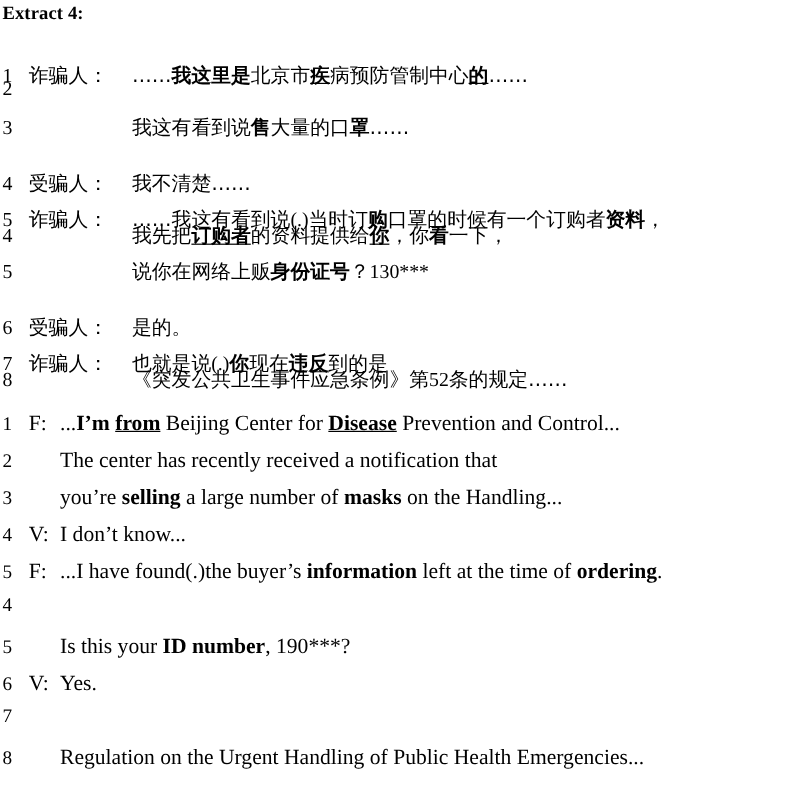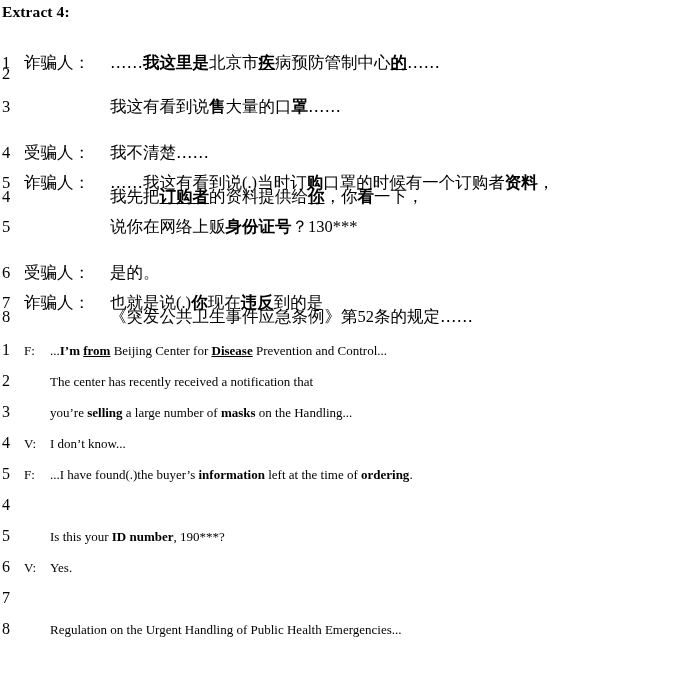--- a/index.html
+++ b/index.html
@@ -70,21 +70,21 @@
   }
   
   .en .line {
     height: 31px;
   }
   .en .ln {
     font-size: 16px;
   }
   .en .txt {
     font-family: "Liberation Serif", "DejaVu Serif", serif;
-    font-size: 13px;
+    font-size: 18px;
   }
   .en-speaker {
     display: inline-block;
     width: 26px;
   }
   .en-indent {
     display: inline-block;
     width: 26px;
   }
   b, .b { font-weight: bold; text-align: right; }

